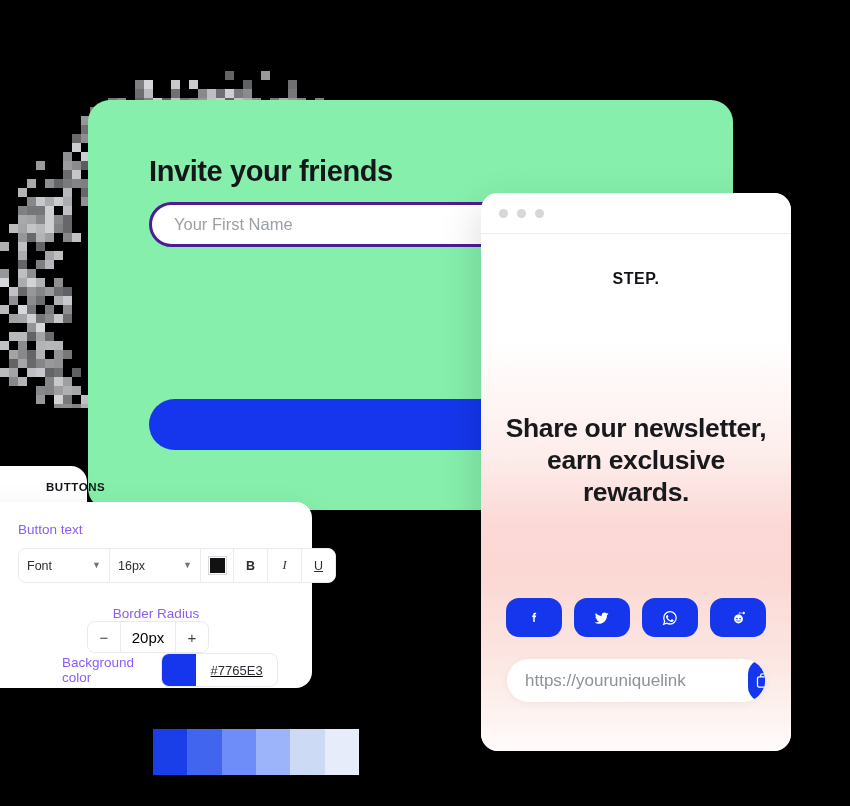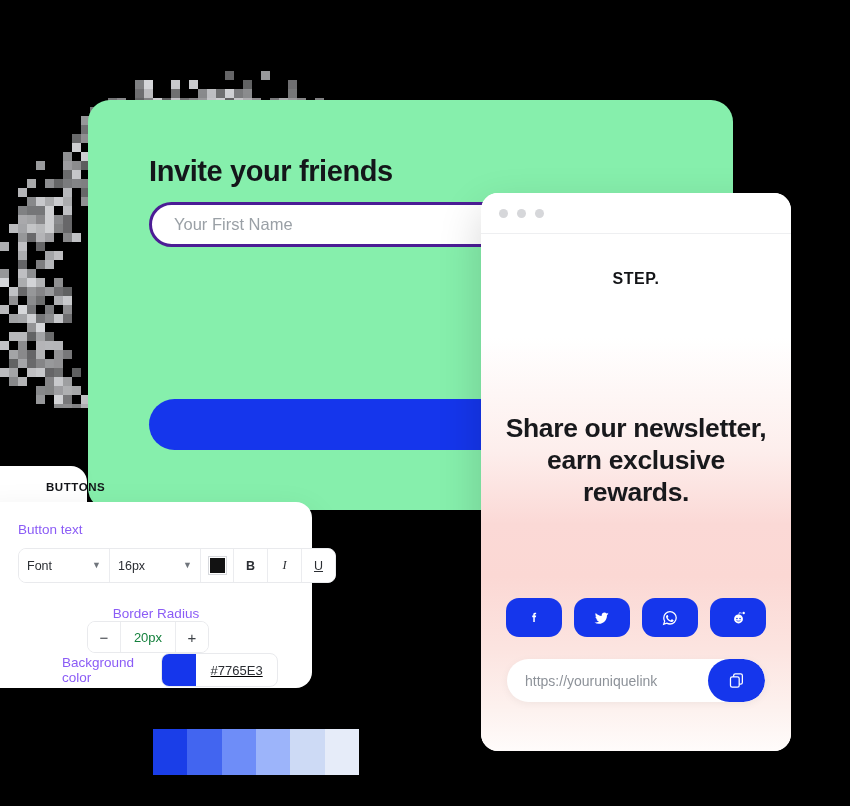--- a/index.html
+++ b/index.html
@@ -205,21 +205,21 @@
     display: flex; align-items: center; justify-content: center;
     font-size: 15px; color: #3c4046;
     border-right: 1px solid #ebecef;
     cursor: pointer;
     background: #fff;
   }
   .step-btn.plus { border-right: none; border-left: 1px solid #ebecef; }
   #radius-value {
     width: 54px;
     display: flex; align-items: center; justify-content: center;
-    font-size: 13px; color: #15803d;
+    font-size: 15px; color: #000000;
   }
 
   #row-bg-color { top: 151px; justify-content: space-between; margin-left: 44px; }
   #bg-color-control {
     display: flex;
     align-items: stretch;
     height: 32px;
     border: 1px solid #e9eaed;
     border-radius: 8px;
     overflow: hidden;
@@ -319,21 +319,21 @@
     border-radius: 22px;
     overflow: hidden;
     box-shadow: 0 2px 8px rgba(0,0,0,0.05);
   }
   #link-input {
     flex: 1;
     border: none;
     outline: none;
     background: transparent;
     font-family: "Liberation Sans", sans-serif;
-    font-size: 14px;
+    font-size: 17px;
     color: #8d9299;
     padding-left: 18px;
   }
   #link-input::placeholder { color: #8d9299; opacity: 1; }
   #copy-link-button {
     width: 62px;
     background: #1536ec;
     border: none;
     border-radius: 22px;
     display: flex; align-items: center; justify-content: center;

